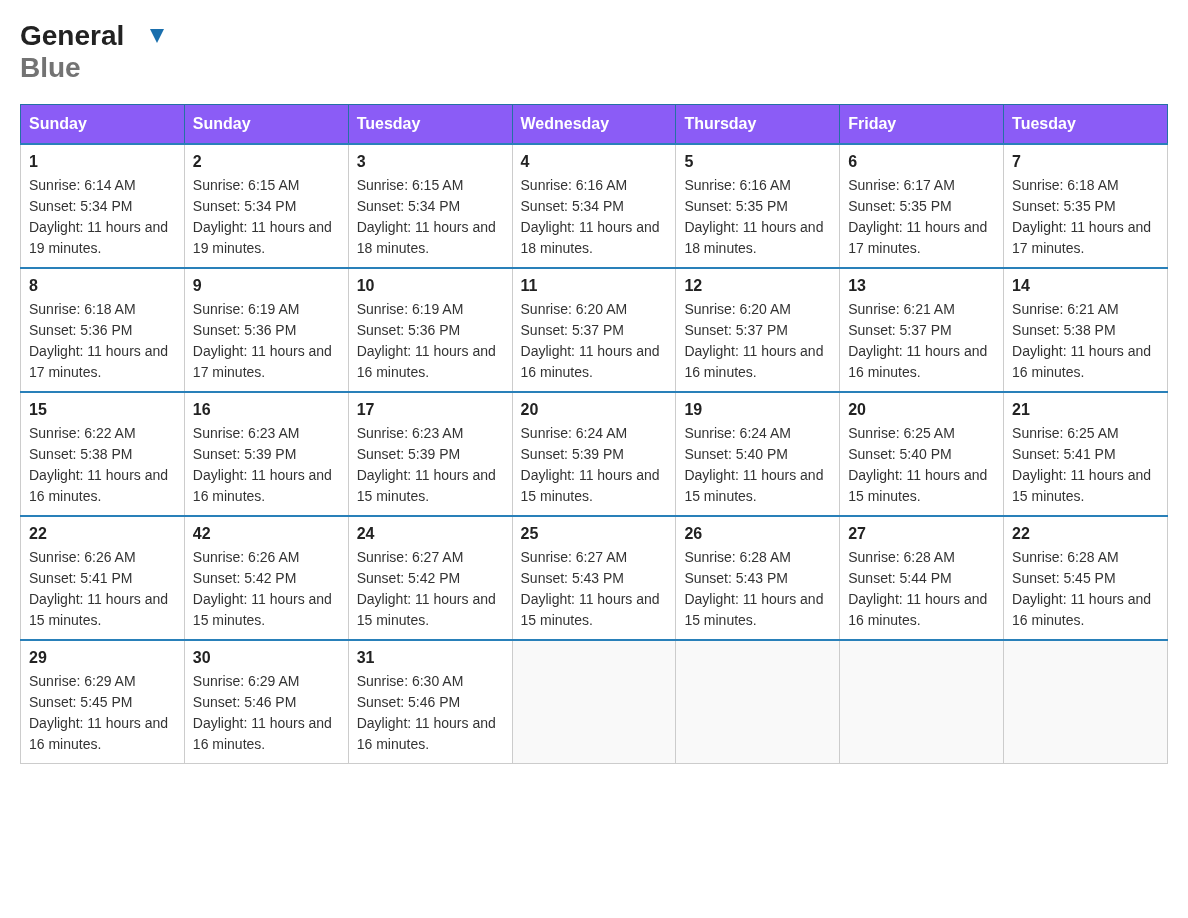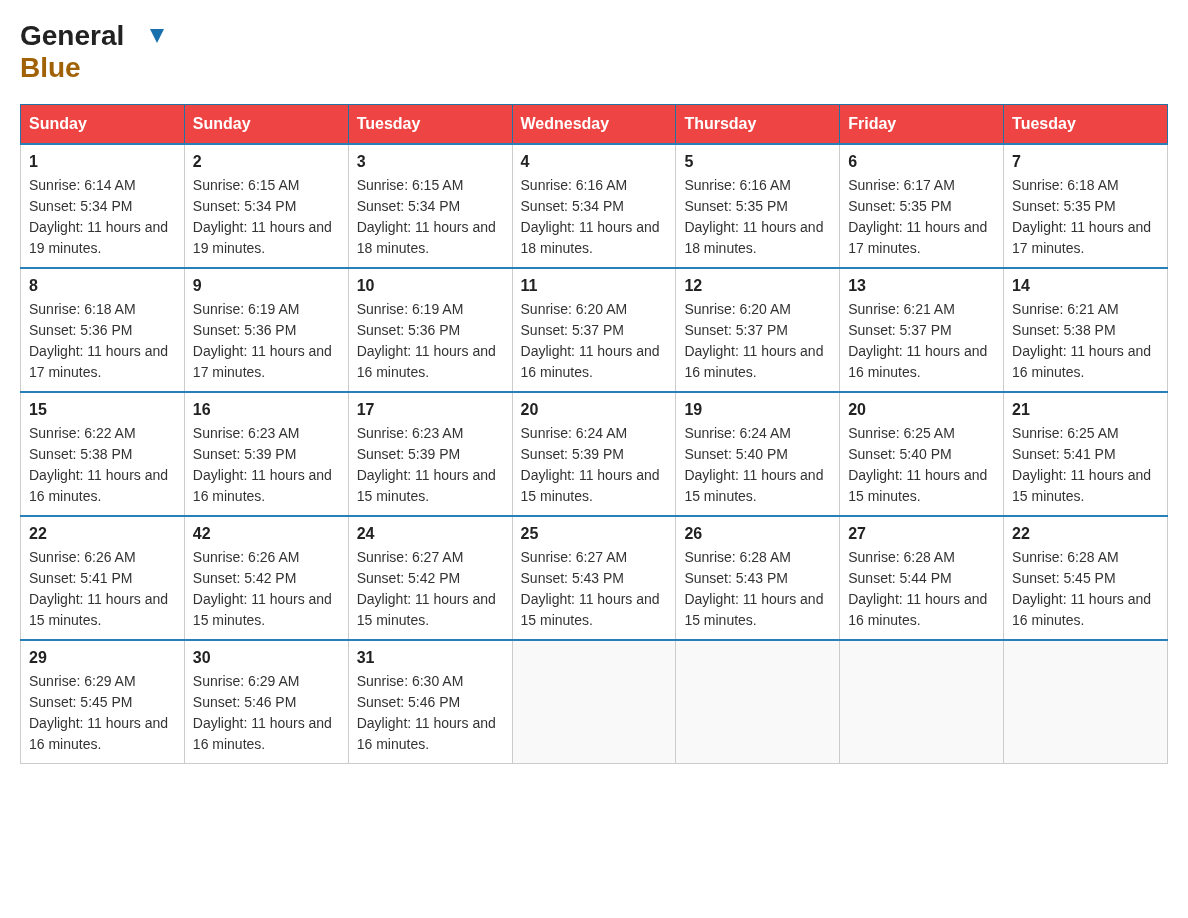--- a/index.html
+++ b/index.html
@@ -39,21 +39,21 @@
       font-size: 22px;
       font-weight: normal;
       color: #555;
     }
     .calendar {
       width: 100%;
       border-collapse: collapse;
       border: 1px solid #ccc;
     }
     .calendar th {
-      background: #ef4444;
+      background: #8b5cf6;
       color: #fff;
       font-size: 16px;
       font-weight: bold;
       padding: 10px 8px;
       text-align: left;
       border: 1px solid #2471a3;
     }
     .calendar td {
       vertical-align: top;
       padding: 8px;
@@ -86,21 +86,21 @@
 
 <div class="header">
   <div class="logo">
     <div class="logo-line">
       <span style="font-size:28px; font-weight:bold; color:#222;">General</span>
       <svg width="22" height="22" viewBox="0 0 22 22" style="margin-left:2px; vertical-align:middle;">
         <polygon points="4,4 18,4 11,18" fill="#1a6fad"></polygon>
       </svg>
     </div>
     <div>
-      <span style="font-size:28px; font-weight:bold; color:#a16207;">Blue</span>
+      <span style="font-size:28px; font-weight:bold; color:#737373;">Blue</span>
     </div>
   </div>
   <div class="title-section">
     <h1></h1>
     <h2></h2>
   </div>
 </div>
 
 <table class="calendar">
   <thead>

